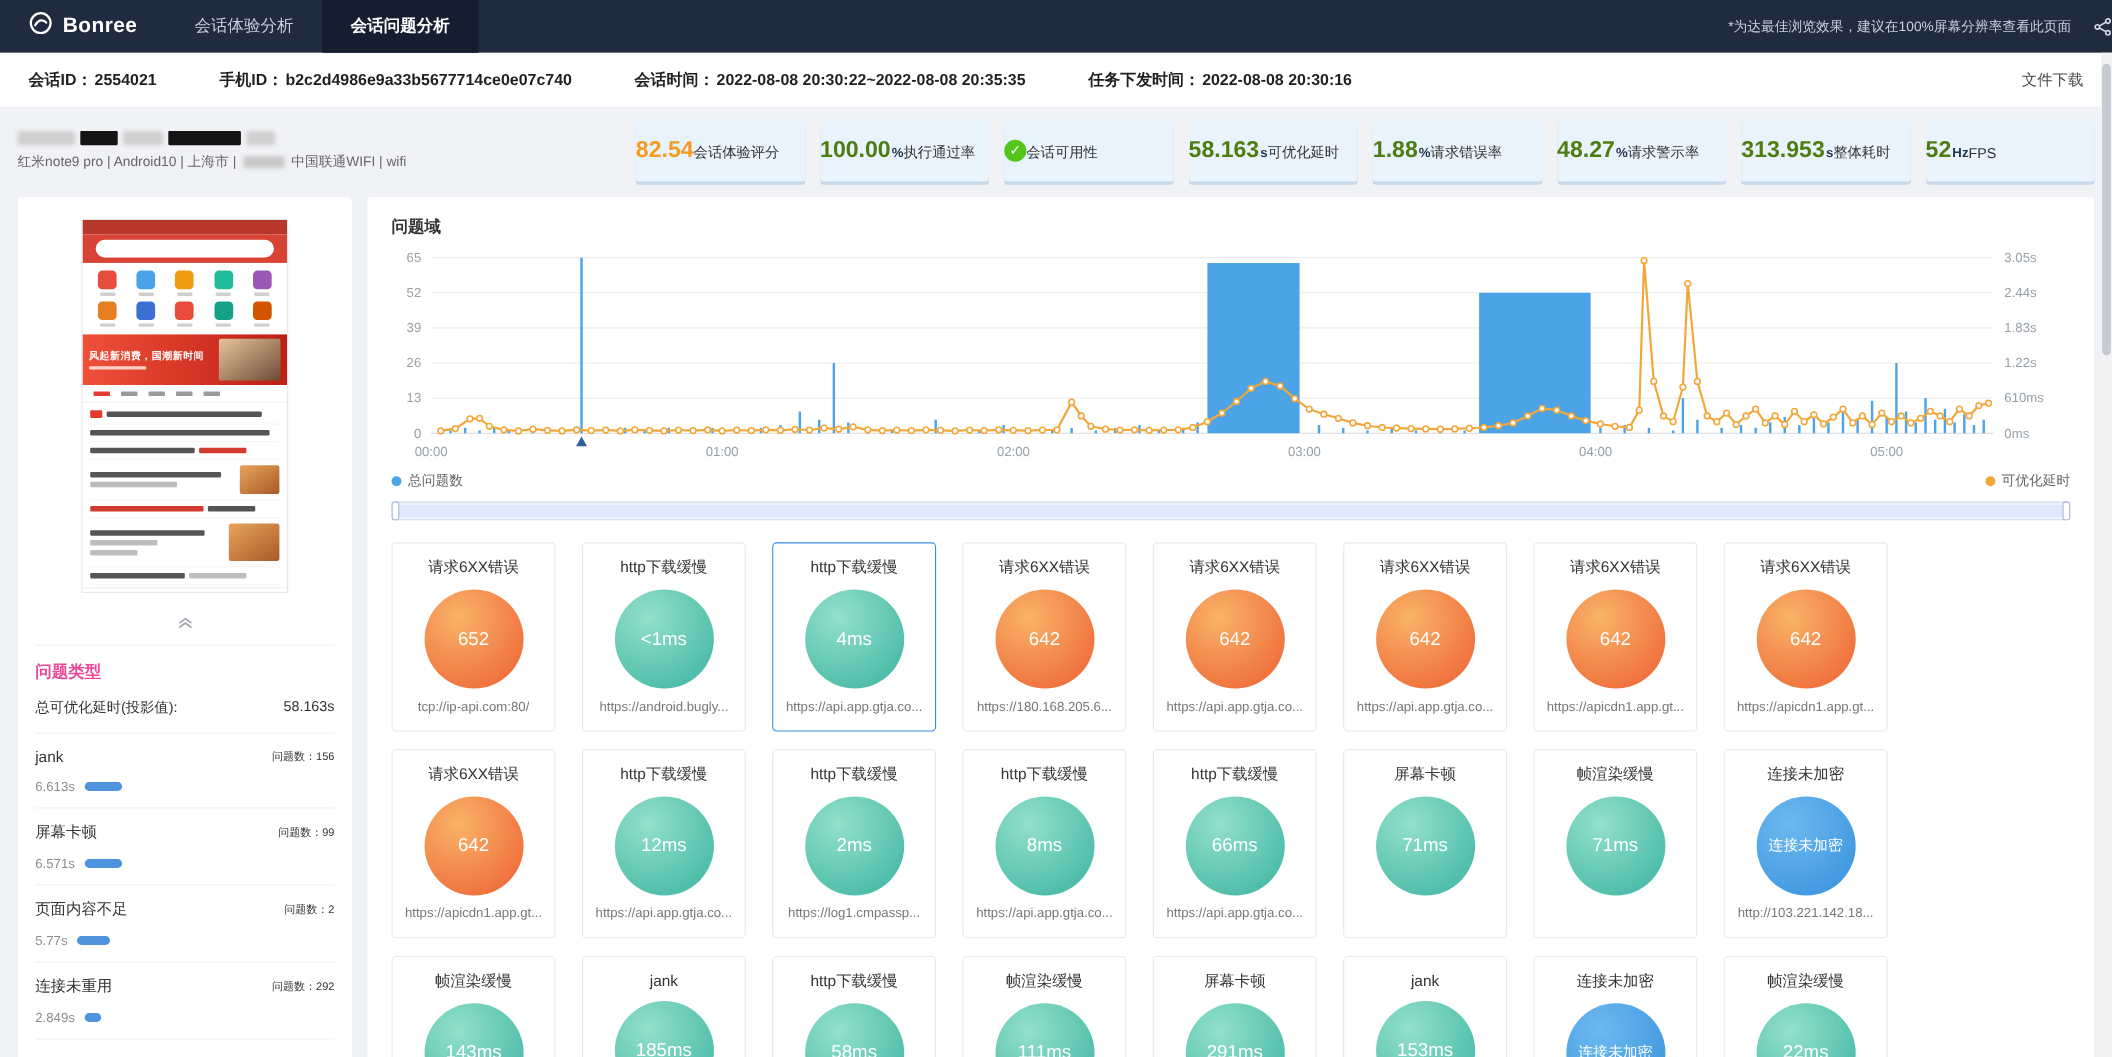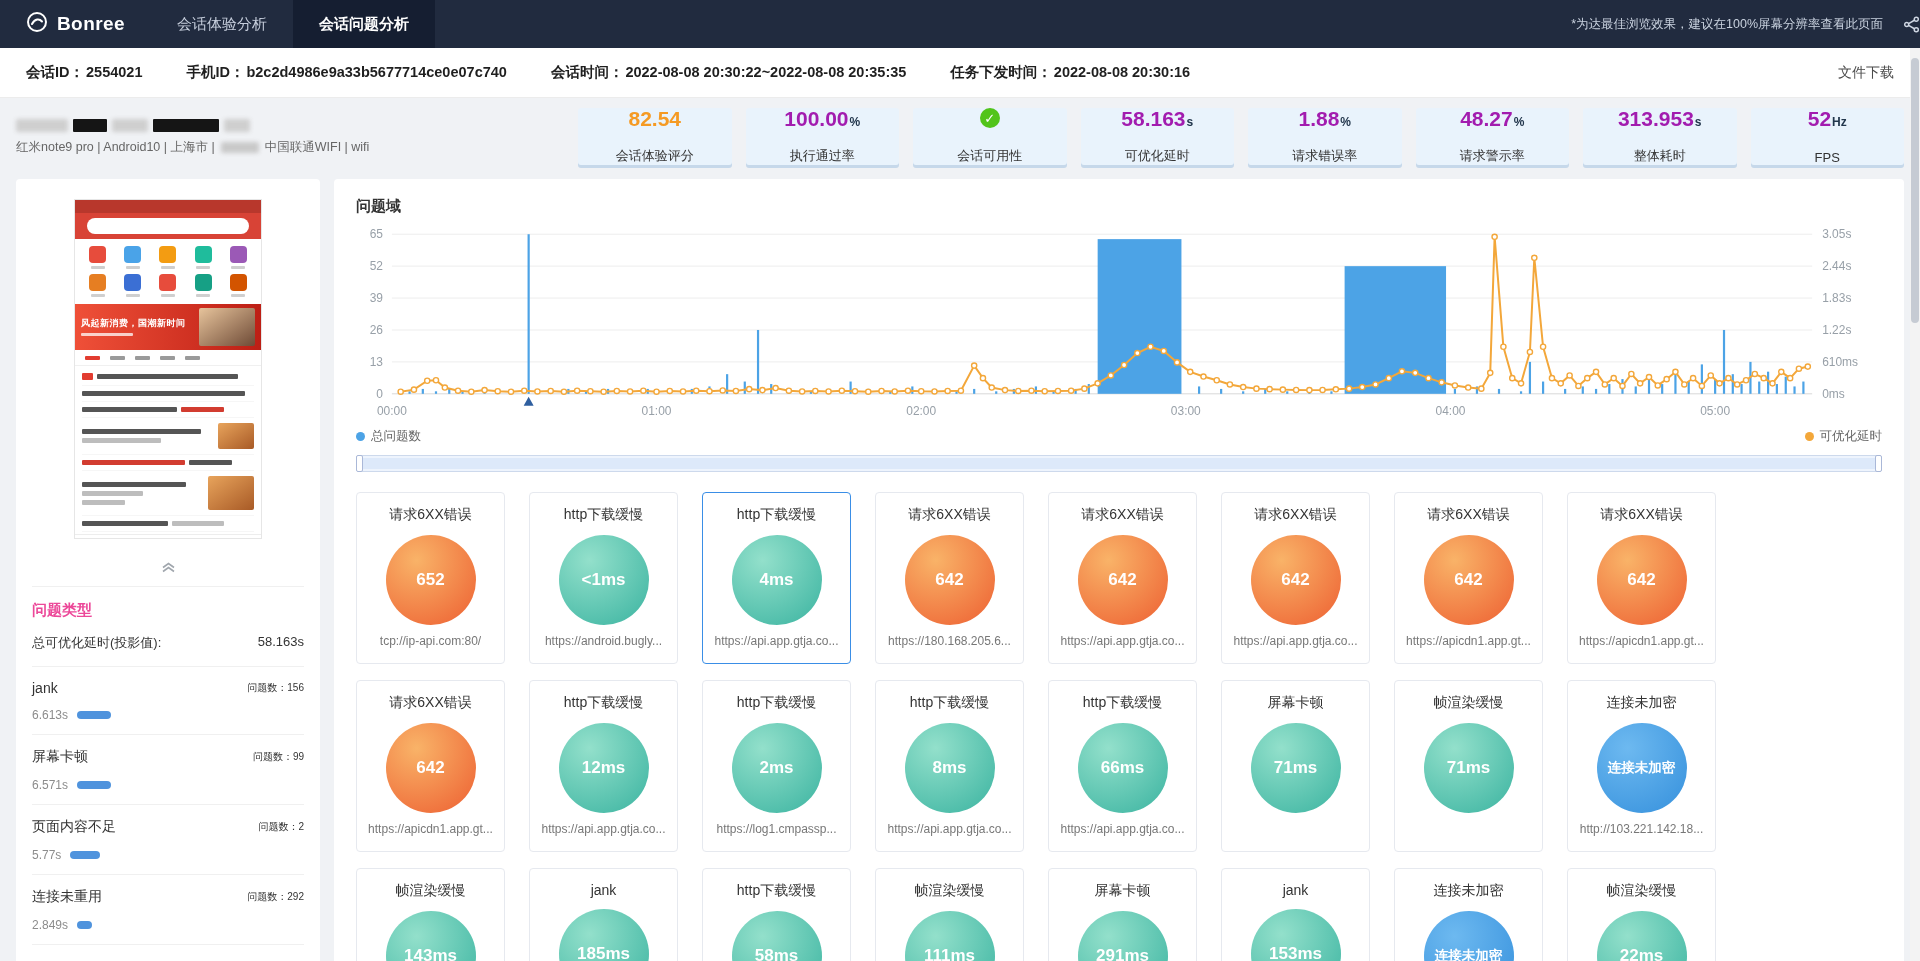--- a/index.html
+++ b/index.html
@@ -24,23 +24,23 @@
 
   
   .stats-row{display:flex;align-items:center;padding:10px 16px 14px 16px;gap:14px}
   .device-info{width:548px;flex:none}
   .censor-line{display:flex;align-items:center;gap:5px;height:16px}
   .censor{display:inline-block;height:13px;border-radius:2px;background:#cfcfcf;filter:blur(2px)}
   .censor.dark{background:#151515;filter:none;border-radius:1px}
   .device-line2{margin-top:6px;font-size:12.5px;color:#666;display:flex;align-items:center;gap:6px;white-space:nowrap}
   .censor-chip{display:inline-block;width:38px;height:11px;background:#c9c9c9;filter:blur(2px);border-radius:2px}
   .stat-cards{display:flex;flex:1;gap:14px}
-  .stat-card{flex:1;background:#e9f3fc;border-radius:3px;height:57px;display:flex;flex-direction:column;align-items:center;justify-content:space-between;box-shadow:0 3px 0 0 #c6d8ea}
+  .stat-card{flex:1;background:#e9f3fc;border-radius:3px;height:57px;display:flex;align-items:center;justify-content:flex-start;box-shadow:0 3px 0 0 #c6d8ea}
   .stat-value{display:flex;align-items:baseline;line-height:1}
-  .stat-value .num{font-size:21px;font-weight:bold;color:#a21caf}
+  .stat-value .num{font-size:21px;font-weight:bold;color:#4d7c0f}
   .stat-value .unit{font-size:12px;font-weight:bold;color:#22364c;margin-left:1px}
   .stat-label{font-size:13px;color:#333;margin-top:5px}
   .check-icon{width:20px;height:20px;border-radius:50%;background:#52c41a;color:#fff;font-size:13px;font-weight:bold;display:flex;align-items:center;justify-content:center}
 
   
   .content{display:flex;align-items:flex-start;padding:0 16px;gap:14px}
   .panel{background:#fff;border-radius:4px}
 
   
   .sidebar{width:304px;flex:none;min-height:810px;padding:0 16px 20px}
@@ -93,21 +93,21 @@
   .legend-label{font-size:12.5px;color:#666}
   .dz{height:17px;border:1px solid #cdd9ec;background:#eef4fd;border-radius:3px;position:relative;margin-top:10px;cursor:pointer}
   .dz-fill{position:absolute;left:3px;right:3px;top:2px;bottom:2px;background:#dde9fa;border-radius:2px}
   .dz-handle{position:absolute;top:-1px;width:7px;height:17px;background:#fff;border:1px solid #aab8d8;border-radius:2px}
   .dz-handle.left{left:-1px}.dz-handle.right{right:-1px}
 
   .cards-grid{display:grid;grid-template-columns:repeat(8,149px);gap:16px 24px;margin-top:20px}
   .card{background:#fff;border:1px solid #e6e9ef;border-radius:4px;height:172px;padding:13px 10px 10px;display:flex;flex-direction:column;align-items:center;cursor:pointer}
   .card.selected{border:1px solid #3a8ee6}
   .card-title{font-size:14px;color:#333;white-space:nowrap}
-  .circle{width:90px;height:90px;border-radius:50%;margin:11px auto 9px;display:flex;align-items:center;justify-content:center;color:#fff;font-weight:bold;font-size:17px}
+  .circle{width:90px;height:90px;border-radius:50%;margin:11px auto 9px;display:flex;align-items:center;justify-content:center;color:#fff;font-weight:normal;font-size:17px}
   .circle.longtext{font-size:13.5px}
   .circle.orange{background:radial-gradient(circle at 34% 28%,#f9b368,#ed5f31)}
   .circle.teal{background:radial-gradient(circle at 34% 28%,#93e0cb,#3ab3a0)}
   .circle.blue{background:radial-gradient(circle at 34% 28%,#6db9f0,#3590dc)}
   .card-url{font-size:12px;color:#777;max-width:132px;white-space:nowrap;overflow:hidden;text-overflow:ellipsis}
 
   
   .scrollbar{position:absolute;top:48px;bottom:0;right:0;width:10px;background:#f3f3f3}
   .scroll-thumb{position:absolute;top:10px;left:1px;width:8px;height:265px;background:#c6cbd3;border-radius:4px;cursor:pointer}
 </style>
@@ -136,21 +136,21 @@
           <circle cx="3.5" cy="8" r="1.9"></circle>
           <circle cx="12.5" cy="13" r="1.9"></circle>
           <line x1="5.3" y1="7.1" x2="10.7" y2="4"></line>
           <line x1="5.3" y1="8.9" x2="10.7" y2="12"></line>
         </svg>
     </span>
   </div>
 </nav>
 
 <div class="header-bar">
-  <div style="display:flex;gap:44px">
+  <div style="display:flex;gap:57px">
       <span class="h-field"><span class="h-label">会话ID：</span><span class="h-value">2554021</span></span>
       <span class="h-field"><span class="h-label">手机ID：</span><span class="h-value">b2c2d4986e9a33b5677714ce0e07c740</span></span>
       <span class="h-field"><span class="h-label">会话时间：</span><span class="h-value">2022-08-08 20:30:22~2022-08-08 20:35:35</span></span>
       <span class="h-field"><span class="h-label">任务下发时间：</span><span class="h-value">2022-08-08 20:30:16</span></span>
     </div>
   <span class="download">文件下载</span>
 </div>
 
 <div class="stats-row">
   <div class="device-info">

